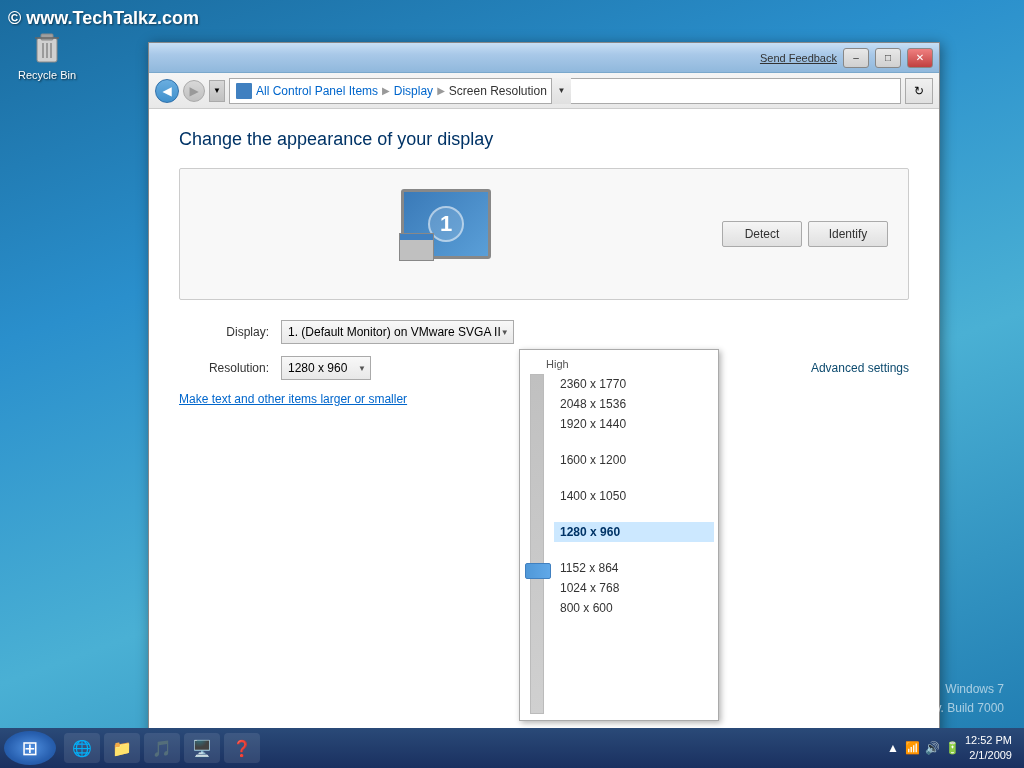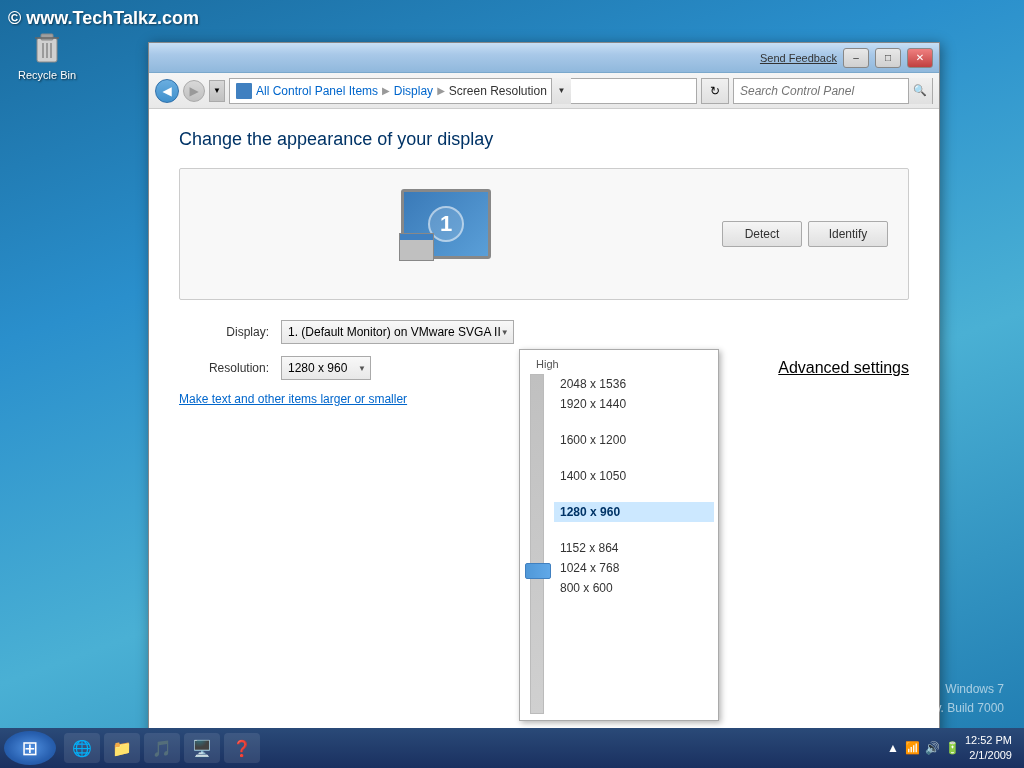--- a/index.html
+++ b/index.html
@@ -321,24 +321,23 @@
       position: relative;
     }
     .dropdown-arrow {
       position: absolute;
       right: 4px;
       font-size: 8px;
       color: #555;
     }
     .advanced-link {
       margin-left: auto;
-      color: #000000;
-      text-decoration: underline;
-      cursor: pointer;
-      font-size: 16px;
+      color: #0c4a6e;
+      cursor: pointer;
+      font-size: 12px;
     }
 
     
     .links-row {
       margin-bottom: 18px;
     }
     .text-link {
       color: #0066cc;
       text-decoration: underline;
       cursor: pointer;
@@ -380,21 +379,21 @@
       width: 200px;
       background: white;
       border: 1px solid #aaa;
       box-shadow: 2px 2px 6px rgba(0,0,0,0.3);
       z-index: 50;
       padding: 6px 0;
     }
     .res-label-high {
       font-size: 11px;
       color: #555;
-      padding: 2px 10px 4px 16px;
+      padding: 2px 10px 4px 26px;
       border-bottom: none;
     }
     .res-slider-container {
       display: flex;
       flex-direction: row;
       gap: 0;
     }
     .res-slider-track {
       width: 14px;
       background: linear-gradient(to bottom, #c0c0c0, #d0d0d0);
@@ -545,24 +544,20 @@
     <div class="breadcrumb-bar">
       <div class="breadcrumb-icon"></div>
       <span style="cursor:pointer;color:#0066cc;">All Control Panel Items</span>
       <span class="breadcrumb-sep">▶</span>
       <span style="cursor:pointer;color:#0066cc;">Display</span>
       <span class="breadcrumb-sep">▶</span>
       <span>Screen Resolution</span>
       <div class="breadcrumb-arrow">▼</div>
     </div>
     <div class="refresh-btn">↻</div>
-    <div style="display:flex;align-items:center;border:1px solid #aaa;background:white;height:26px;width:200px;">
-      <input type="text" style="flex: 1 1 0%; border: none; outline: none; font-size: 12px; color: rgb(136, 136, 136); font-style: italic; padding: 0px 6px; height: 100%;" placeholder="Search Control Panel">
-      <div style="width:24px;height:26px;background:linear-gradient(to bottom,#f0f0f0,#e0e0e0);border-left:1px solid #aaa;display:flex;align-items:center;justify-content:center;cursor:pointer;font-size:11px;">🔍</div>
-    </div>
   </div>
 
   <div class="main-content">
     <div class="page-title">Change the appearance of your display</div>
 
     <div class="monitor-area">
       <div class="monitor-placeholder">
         <div class="monitor-graphic">
           <div class="monitor-screen">
             <div class="monitor-number">1</div>
@@ -605,20 +600,21 @@
       <button class="action-btn">Apply</button>
     </div>
 
     <div class="resolution-dropdown">
       <div class="res-label-high">High</div>
       <div class="res-slider-container">
         <div class="res-slider-track">
           <div class="res-slider-thumb"></div>
         </div>
         <div class="res-items">
+          <div class="res-item">2360 x 1770</div>
           <div class="res-item">2048 x 1536</div>
           <div class="res-item">1920 x 1440</div>
           <div class="res-spacer"></div>
           <div class="res-item">1600 x 1200</div>
           <div class="res-spacer"></div>
           <div class="res-item">1400 x 1050</div>
           <div class="res-spacer"></div>
           <div class="res-item selected">1280 x 960</div>
           <div class="res-spacer"></div>
           <div class="res-item">1152 x 864</div>

